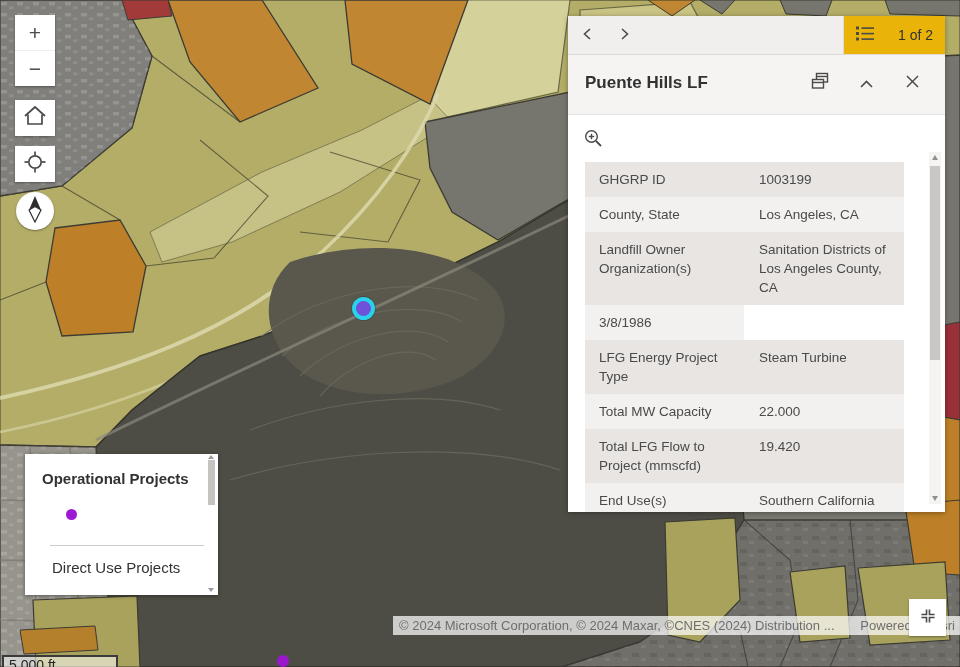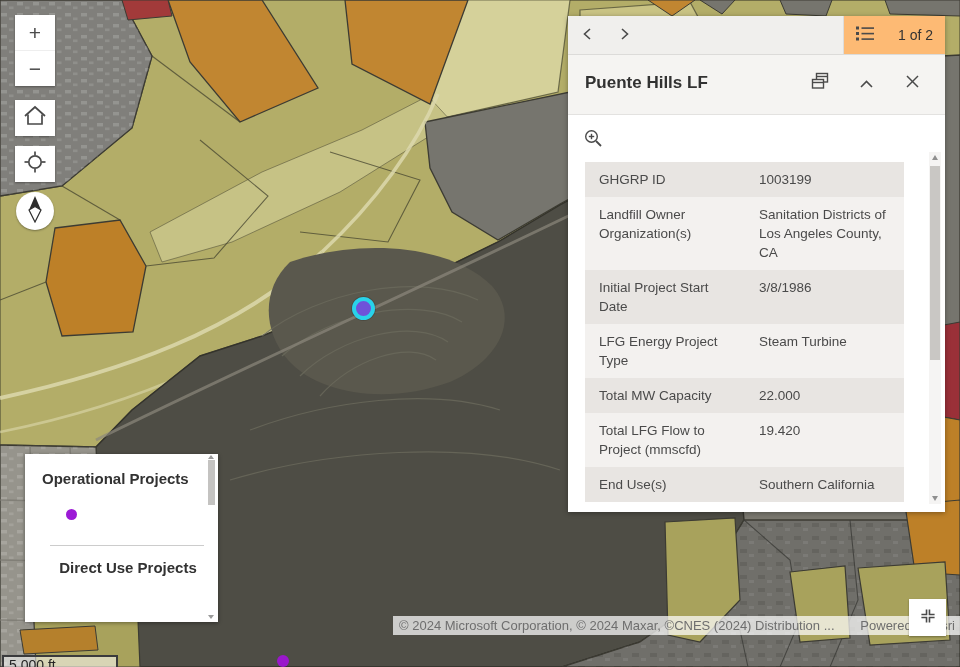--- a/index.html
+++ b/index.html
@@ -18,27 +18,27 @@
   .zoomctl{left:15px;top:15px;width:40px;}
   .zoomctl .zbtn{width:40px;height:35px;display:grid;place-items:center;
                  font-size:21px;color:#4c4c4c;cursor:pointer;}
   .zoomctl .zbtn + .zbtn{border-top:1px solid #eee;}
   .sqbtn{display:grid;place-items:center;cursor:pointer;}
   .homectl{left:15px;top:100px;width:40px;height:36px;}
   .locatectl{left:15px;top:146px;width:40px;height:36px;}
   .compass{left:16px;top:192px;width:38px;height:38px;border-radius:50%;}
 
   
-  .legend{position:absolute;left:25px;top:454px;width:193px;height:168px;background:#fff;
+  .legend{position:absolute;left:25px;top:454px;width:193px;height:141px;background:#fff;
           box-shadow:0 1px 4px rgba(0,0,0,.4);overflow:hidden;}
   .legend-title{margin:16px 14px 0 17px;font-size:15px;font-weight:bold;color:#323232;}
   .legend-sub{margin:28px 14px 0 27px;font-size:15px;font-weight:bold;color:#323232;}
   .legend-dot{margin:22px 0 0 41px;width:11px;height:11px;border-radius:50%;}
   .legend-div{margin:25px 14px 0 25px;border-top:1px solid #ccc;}
-  .legend-sub2{margin:13px 14px 0 27px;font-size:15px;font-weight:bold;color:#323232;text-align:center;}
+  .legend-sub2{margin:13px 14px 0 27px;font-size:15px;font-weight:normal;color:#323232;}
   .lg-thumb{position:absolute;right:3px;top:6px;width:7px;height:45px;background:#c4c3c1;}
   .lg-up{position:absolute;right:4px;top:1px;width:0;height:0;
          border-left:3px solid transparent;border-right:3px solid transparent;
          border-bottom:4px solid #9a9a9a;}
   .lg-down{position:absolute;right:4px;bottom:3px;width:0;height:0;
          border-left:3px solid transparent;border-right:3px solid transparent;
          border-top:4px solid #9a9a9a;}
 
   
   .scalebar{position:absolute;left:2px;top:646px;width:116px;height:19px;box-sizing:border-box;
@@ -54,21 +54,21 @@
   .collapsebtn{left:909px;top:599px;width:37px;height:37px;}
 
   
   .popup{position:absolute;left:568px;top:16px;width:377px;height:496px;background:#fff;
          box-shadow:0 1px 5px rgba(0,0,0,.35);display:flex;flex-direction:column;overflow:hidden;}
   .pager{flex:0 0 38px;background:#f0efed;border-bottom:1px solid #dcdbd9;
          display:flex;align-items:stretch;}
   .pager-nav{display:flex;align-items:center;gap:9px;padding-left:5px;}
   .nav-btn{width:28px;height:28px;display:grid;place-items:center;cursor:pointer;color:#4a4a4a;}
   .pager-count{margin-left:auto;display:flex;align-items:center;gap:24px;padding:0 12px;
-               background:#fdba74;border-left:1px solid #dddcda;color:#323232;font-size:14px;}
+               background:#eab308;border-left:1px solid #dddcda;color:#323232;font-size:14px;}
   .titlebar{flex:0 0 55px;background:#f5f4f2;border-bottom:1px solid #e3e2e0;
             display:flex;align-items:center;padding:0 10px 4px 17px;}
   .ptitle{flex:1;font-size:17px;font-weight:bold;color:#323232;}
   .title-actions{display:flex;align-items:center;gap:0;}
   .act-btn{width:46px;height:36px;display:grid;place-items:center;cursor:pointer;color:#4a4a4a;}
   .pcontent{flex:1;position:relative;background:#fff;overflow:hidden;}
   .zoomto{position:absolute;left:10px;top:12px;width:26px;height:26px;display:grid;
           place-items:center;cursor:pointer;color:#4a4a4a;background:transparent;border:0;}
   .fields{position:absolute;left:17px;top:47px;width:323px;}
   .frow{display:flex;}
@@ -328,25 +328,28 @@
           </svg>
         </span>
       </button>
 
       <div class="fields">
         <div class="frow">
           <div class="fcell flabel">GHGRP ID</div>
           <div class="fcell fvalue">1003199</div>
         </div>
         <div class="frow">
+          <div class="fcell flabel">County, State</div>
+          <div class="fcell fvalue">Los Angeles, CA</div>
+        </div>
+        <div class="frow">
           <div class="fcell flabel">Landfill Owner Organization(s)</div>
           <div class="fcell fvalue">Sanitation Districts of Los Angeles County, CA</div>
         </div>
         <div class="frow">
-          <div class="fcell flabel">Initial Project Start Date</div>
           <div class="fcell fvalue">3/8/1986</div>
         </div>
         <div class="frow">
           <div class="fcell flabel">LFG Energy Project Type</div>
           <div class="fcell fvalue">Steam Turbine</div>
         </div>
         <div class="frow">
           <div class="fcell flabel">Total MW Capacity</div>
           <div class="fcell fvalue">22.000</div>
         </div>

